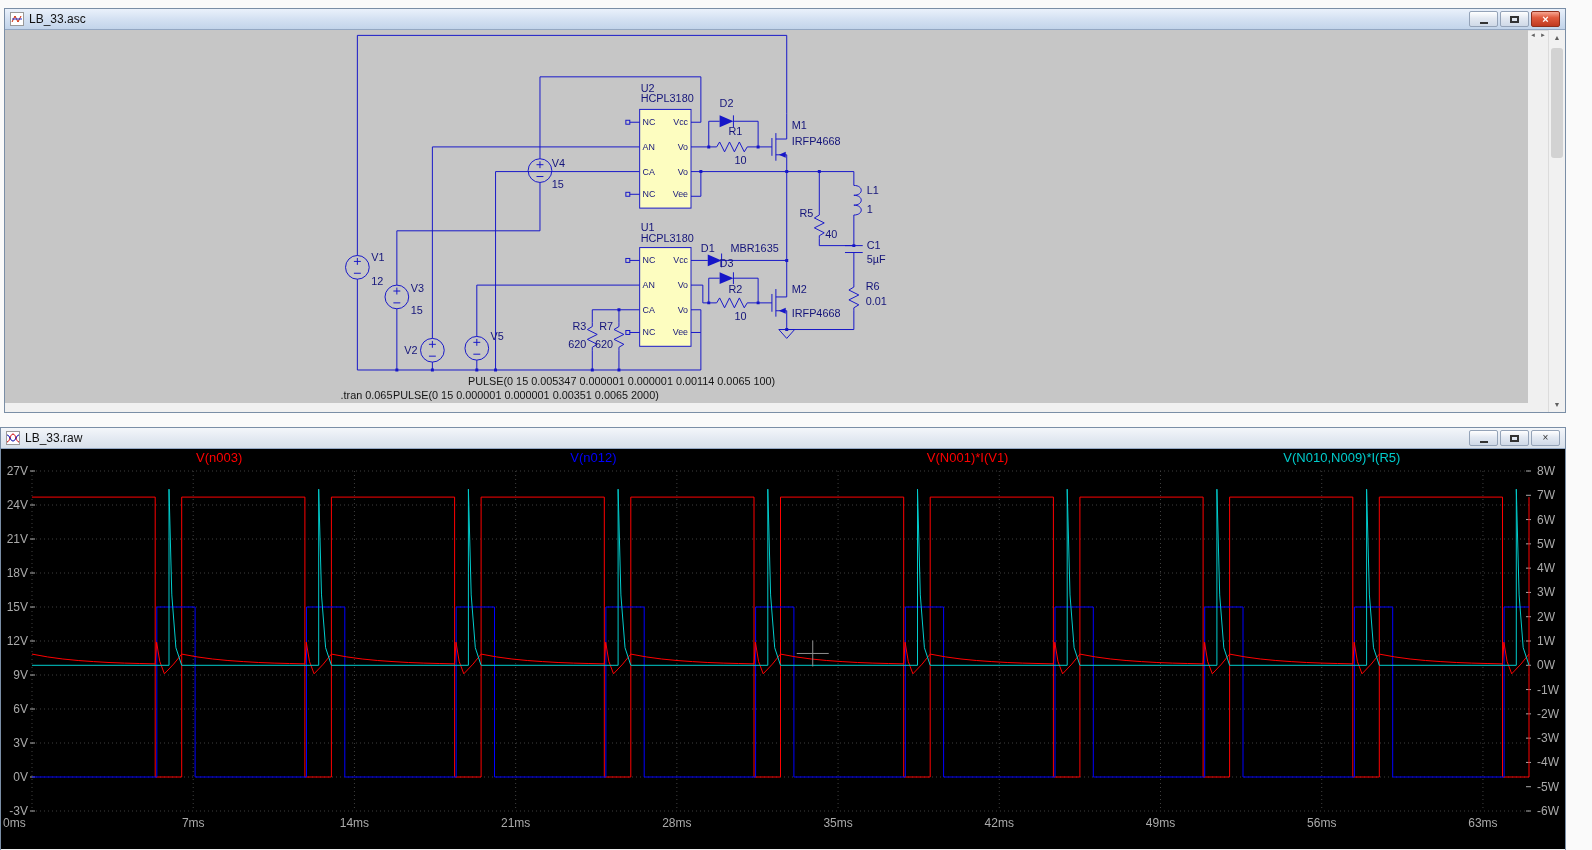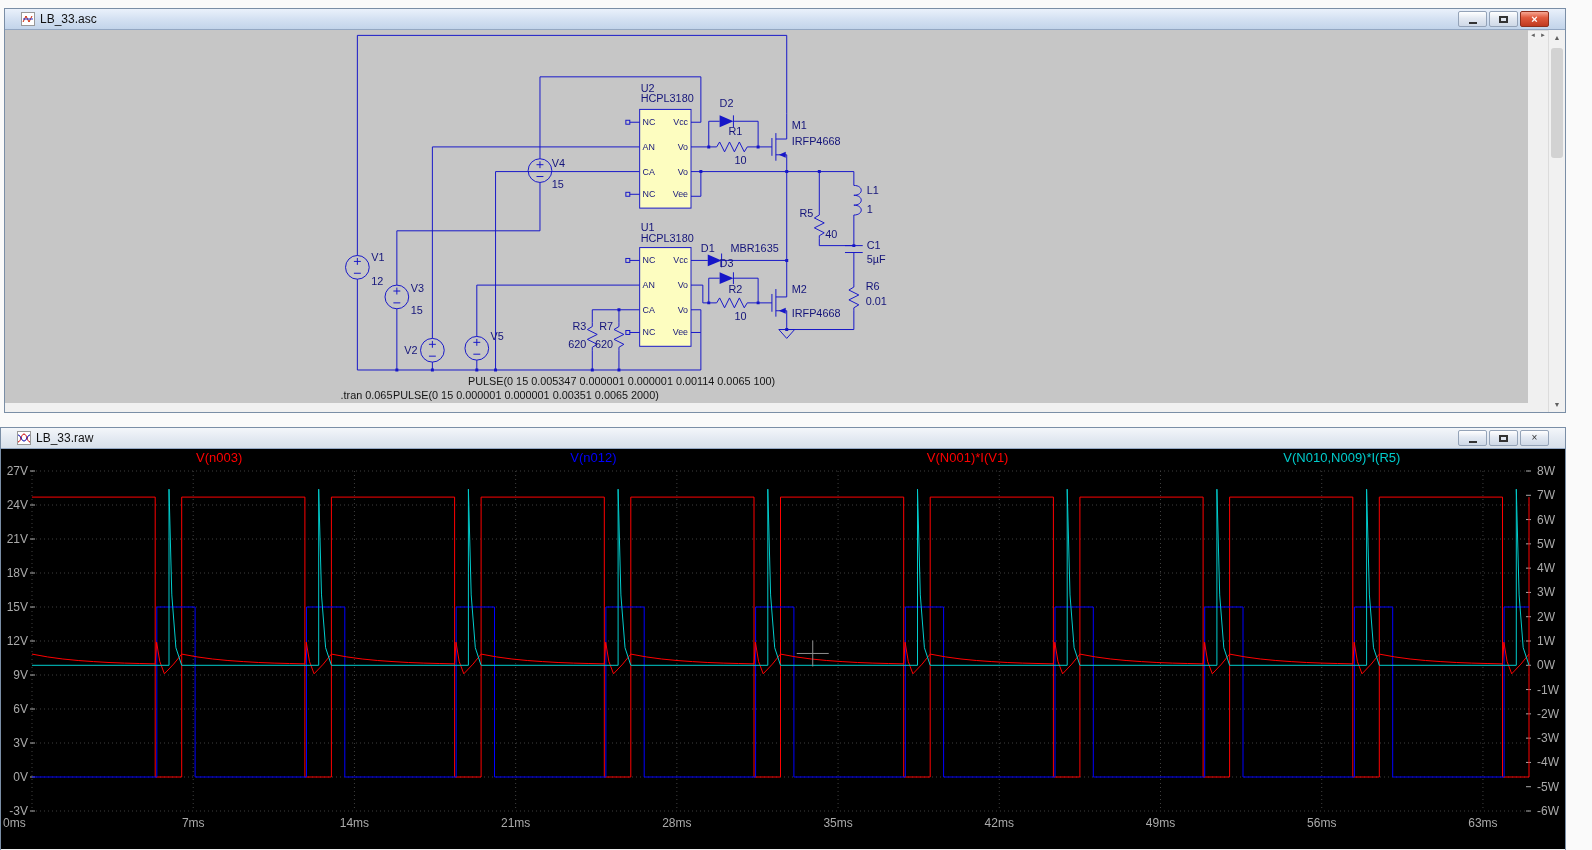--- a/index.html
+++ b/index.html
@@ -1,21 +1,21 @@
 <!DOCTYPE html>
 <html style="--wire: #1616c8; --ic-fill: #fdfdc0; --label: #14147a; --directive: #151515; --schematic-bg: #c6c6c6; --titlebar-text: #111111; --plot-bg: #000000; --grid: #3f3f3f; --axis-text: #aaaaaa; --cursor: #909090;"><head>
 <meta charset="utf-8">
 <style>
 *{margin:0;padding:0;box-sizing:border-box}
 html,body{width:1592px;height:850px;overflow:hidden}
 body{background:#fafafa;font-family:"Liberation Sans",sans-serif;position:relative}
 .window{position:absolute;border:1px solid #7a8ea6;background:#f0f0f0}
 #schematic-window{left:4px;top:8px;width:1562px;height:405px}
 #plot-window{left:0;top:427px;width:1566px;height:428px}
-.titlebar{height:21px;display:flex;align-items:center;padding:0 16px;gap:5px;background:linear-gradient(#eaf1fb,#d4e1f2 50%,#c2d4ea);border-bottom:1px solid #93a7c2}
+.titlebar{height:21px;display:flex;align-items:center;padding:0 5px;gap:5px;background:linear-gradient(#eaf1fb,#d4e1f2 50%,#c2d4ea);border-bottom:1px solid #93a7c2}
 .titlebar.inactive{background:linear-gradient(#f3f6fa,#e4eaf2 50%,#d8e0ea)}
 .title{font-size:12px;color:var(--titlebar-text)}
 .buttons{margin-left:auto;display:flex;gap:2px}
 .wbtn{width:29px;height:16px;border:1px solid #94a3b8;border-radius:2px;background:linear-gradient(#ffffff,#e3e9f2 45%,#cfd9e7);display:flex;align-items:center;justify-content:center;font-size:10px;line-height:1;color:#333;font-family:inherit;padding:0}
 .wbtn.close-red{background:linear-gradient(#f6a692,#e05b3e 40%,#c03a20);border-color:#8e2f1c;color:#fff;font-weight:700;font-size:11px}
 .g-min{width:8px;height:2px;background:#333;margin-top:8px}
 .g-max{width:9px;height:7px;border:2px solid #333}
 .winbody{display:flex;height:382px}
 .schemcol{flex:1;display:flex;flex-direction:row;min-width:0}
 #schem-svg{display:block;background:var(--schematic-bg)}

